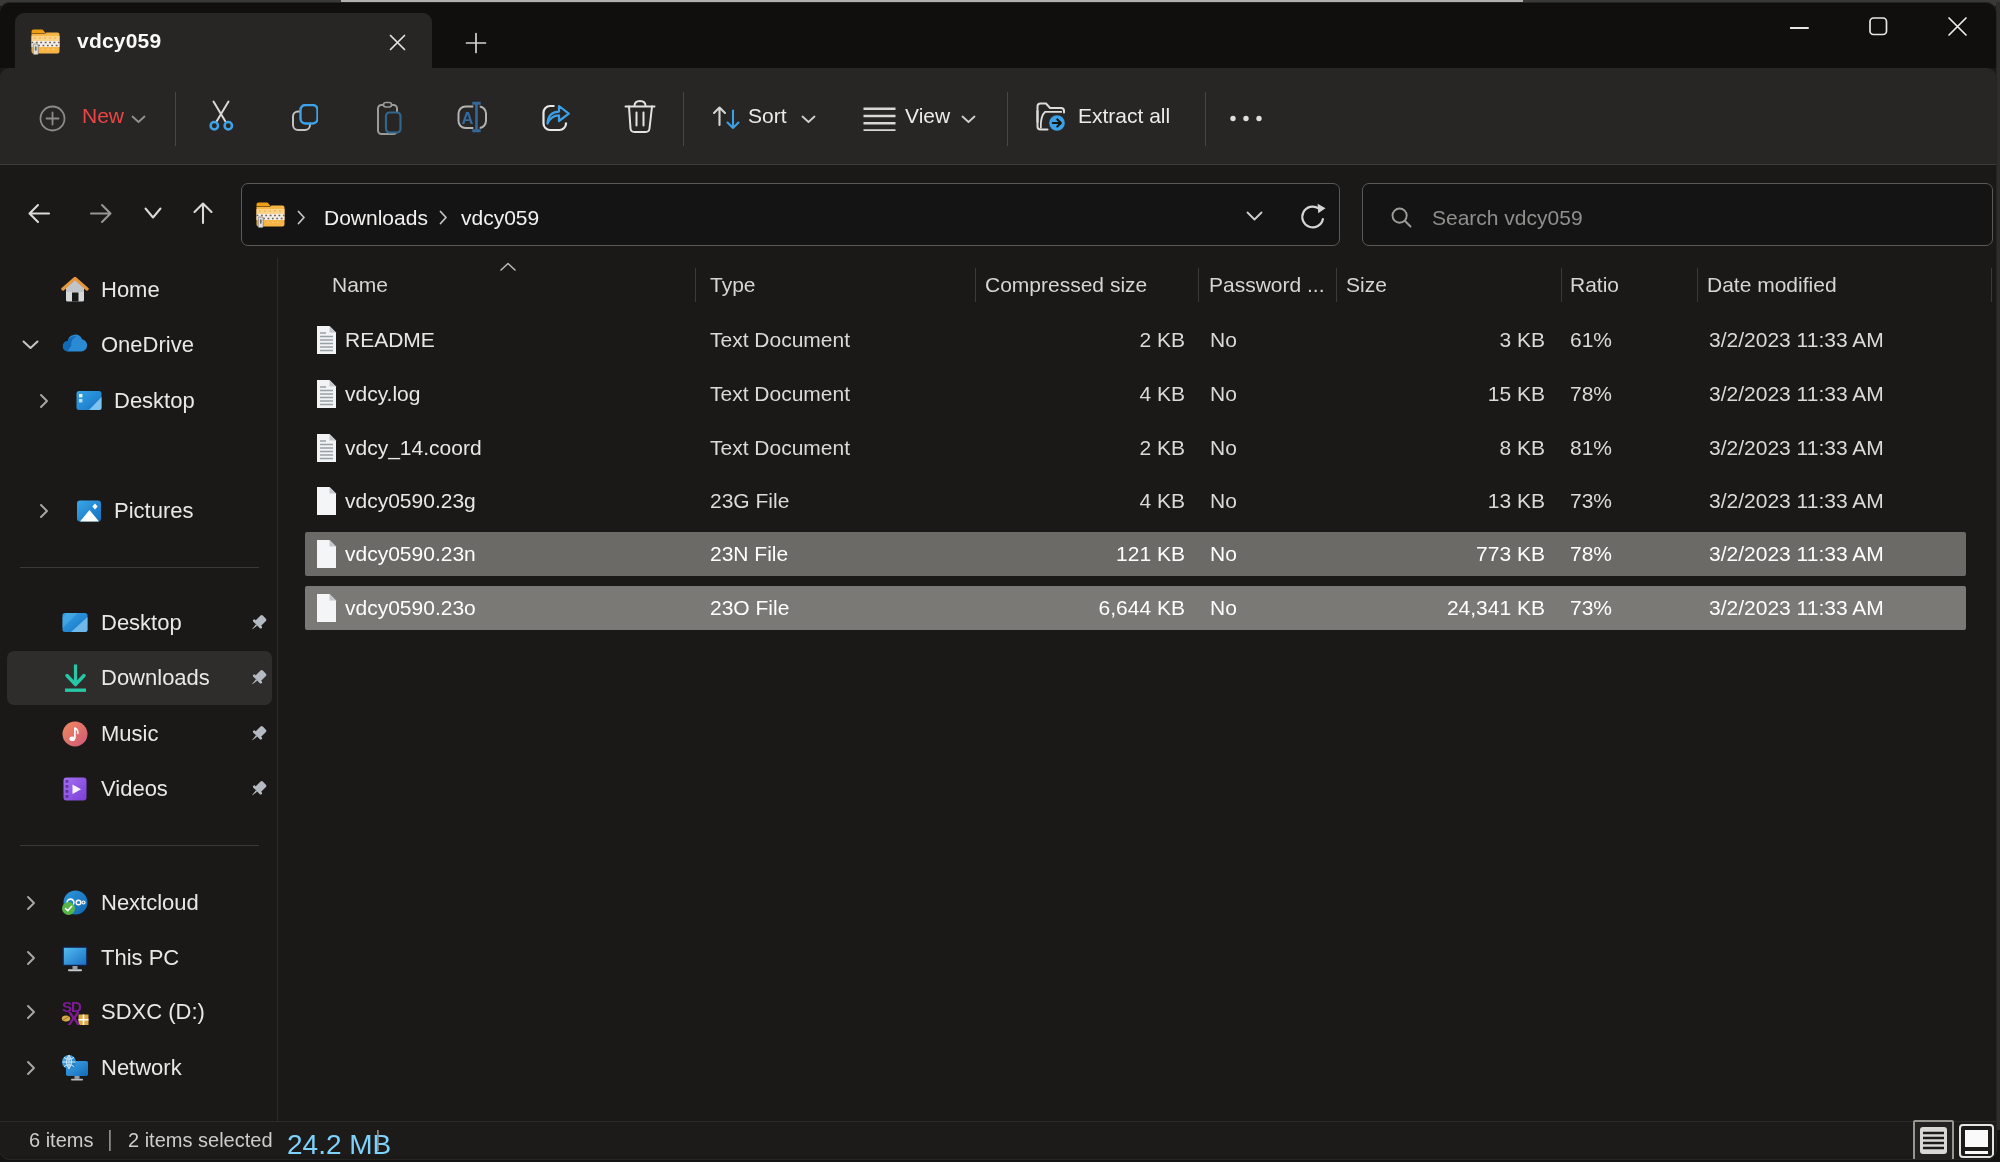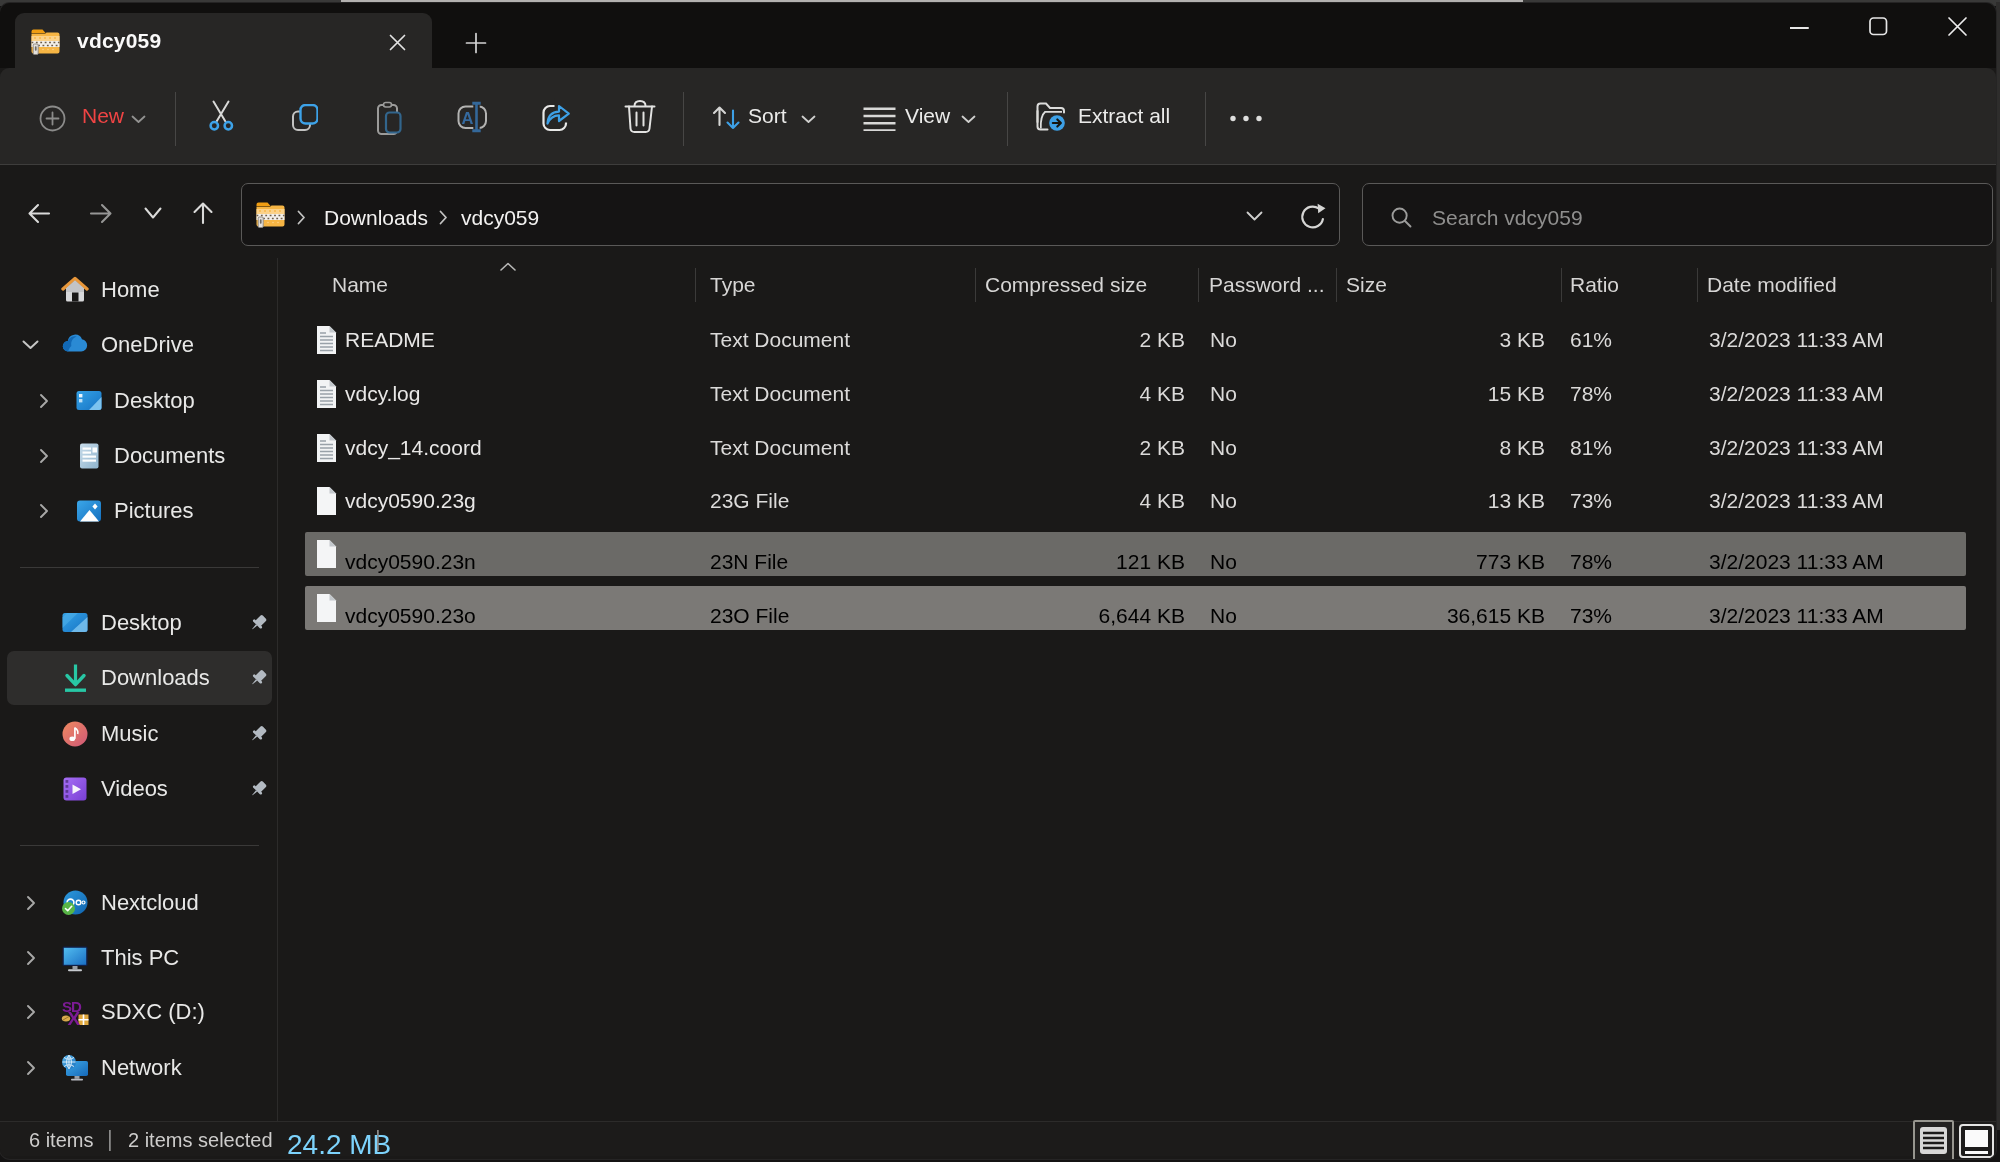--- a/index.html
+++ b/index.html
@@ -43,21 +43,21 @@
   color:#dbdad9; white-space:nowrap; }
 .frow .name { left:40px; color:#e8e7e6; }
 .frow .type { left:405px; }
 .frow .csize { left:632px; width:248px; text-align:right; }
 .frow .pw { left:905px; }
 .frow .size { left:992px; width:248px; text-align:right; }
 .frow .ratio { left:1265px; }
 .frow .date { left:1404px; }
 .frow .fico { position:absolute; left:11px; top:50%; transform:translateY(-50%); }
 .frow.sel { border-radius:2px; }
-.frow.sel .cell { color:#000000;margin-top:8px; }
+.frow.sel .cell { color:#ffffff; }
 </style>
 </head>
 <body>
 <div id="strip-dark"></div>
 <div id="strip-light"></div>
 <div id="strip-right"></div>
 <div id="win">
   <div id="titlebar"></div>
   <div id="tab">
     <svg class="abs" style="left:16px;top:15px" width="29" height="27" viewBox="0 0 29 27">
@@ -269,40 +269,20 @@
           <path d="M26.5 10 L14 23 h10 a2.5 2.5 0 0 0 2.5 -2.5 Z" fill="#7cc3ef"></path>
           <defs>
             <linearGradient id="dsk1" x1="0" y1="0" x2="1" y2="1">
               <stop offset="0" stop-color="#35a2e6"></stop>
               <stop offset="1" stop-color="#1673c4"></stop>
             </linearGradient>
           </defs>
         </svg>
       <span class="slabel ind">Desktop</span>
     </div>
-    <div class="srow" style="top:170.5px">
-      <svg class="schev" style="left:39px" width="10" height="16" viewBox="0 0 10 16">
-          <path d="M2 2 L8 8 L2 14" stroke="#a8a8a7" stroke-width="1.9" fill="none" stroke-linecap="round" stroke-linejoin="round"></path>
-        </svg>
-      <svg class="sico ind" viewBox="0 0 28 28">
-          <rect x="5" y="1.5" width="18.5" height="25" rx="2" fill="url(#doc1)"></rect>
-          <rect x="7.5" y="5.5" width="8.5" height="2.2" fill="#fdfefe"></rect>
-          <rect x="17.5" y="5.5" width="4.5" height="5" fill="#fdfefe"></rect>
-          <rect x="7.5" y="9.5" width="8.5" height="2.2" fill="#fdfefe"></rect>
-          <rect x="7.5" y="13.5" width="13.5" height="2.2" fill="#fdfefe"></rect>
-          <rect x="7.5" y="17.5" width="13.5" height="2.2" fill="#fdfefe"></rect>
-          <defs>
-            <linearGradient id="doc1" x1="0" y1="0" x2="1" y2="1">
-              <stop offset="0" stop-color="#c8dcea"></stop>
-              <stop offset="1" stop-color="#8fb4cd"></stop>
-            </linearGradient>
-          </defs>
-        </svg>
-      <span class="slabel ind">Documents</span>
-    </div>
     <div class="srow" style="top:225.5px">
       <svg class="schev" style="left:39px" width="10" height="16" viewBox="0 0 10 16">
           <path d="M2 2 L8 8 L2 14" stroke="#a8a8a7" stroke-width="1.9" fill="none" stroke-linecap="round" stroke-linejoin="round"></path>
         </svg>
       <svg class="sico ind" viewBox="0 0 28 28">
           <rect x="2" y="3.5" width="24" height="21" rx="3" fill="url(#pic1)"></rect>
           <path d="M5 24.5 L14.5 13 L24 24.5 Z" fill="#fdfefe"></path>
           <path d="M20 6.5 l2.6 3 l-2.6 3 l-2.6 -3 Z" fill="#fdfefe"></path>
           <defs>
             <linearGradient id="pic1" x1="0" y1="0" x2="1" y2="1">
@@ -576,21 +556,21 @@
     </div>
     <div class="frow sel" style="top:328px;background:#7b7976">
       <svg class="fico" width="21" height="29" viewBox="0 0 21 29">
           <path d="M1 0.5 h12.5 l6.5 6.5 V28.5 H1 Z" fill="#f4f5f6"></path>
           <path d="M13.5 0.5 l6.5 6.5 h-6.5 Z" fill="#c3c8cc"></path>
         </svg>
       <span class="cell name">vdcy0590.23o</span>
         <span class="cell type">23O File</span>
         <span class="cell csize">6,644 KB</span>
         <span class="cell pw">No</span>
-        <span class="cell size">36,615 KB</span>
+        <span class="cell size">24,341 KB</span>
         <span class="cell ratio">73%</span>
         <span class="cell date">3/2/2023 11:33 AM</span>
     </div>
   </div>
   <div id="statusbar">
     <span class="abs" style="left:29px;top:7px;font-size:20px;color:#cdcccb">6 items</span>
     <span class="abs" style="left:107px;top:4px;font-size:22px;color:#8a8a89">|</span>
     <span class="abs" style="left:128px;top:7px;font-size:20px;color:#cdcccb">2 items selected</span>
     <span class="abs" style="left:287px;top:7px;font-size:28px;color:#7dd3fc">24.2 MB</span>
     <span class="abs" style="left:375px;top:4px;font-size:22px;color:#8a8a89">|</span>

